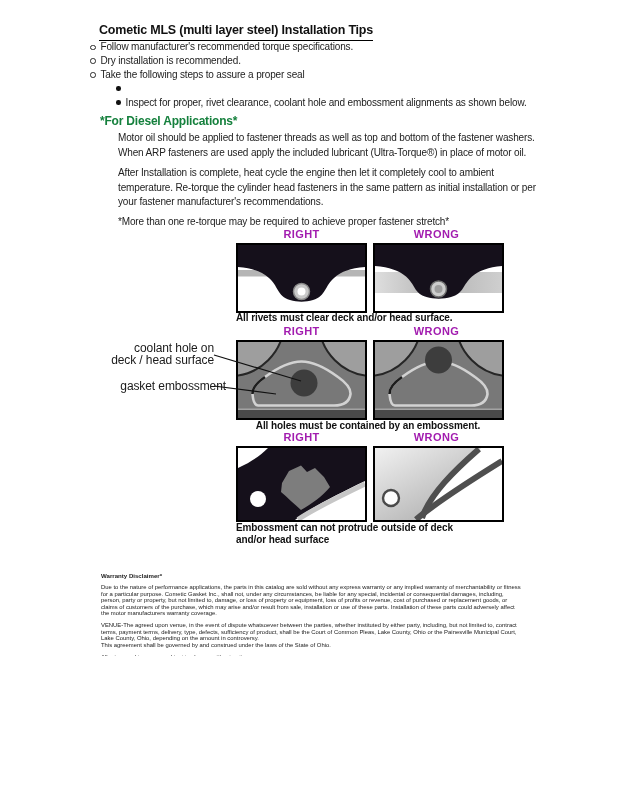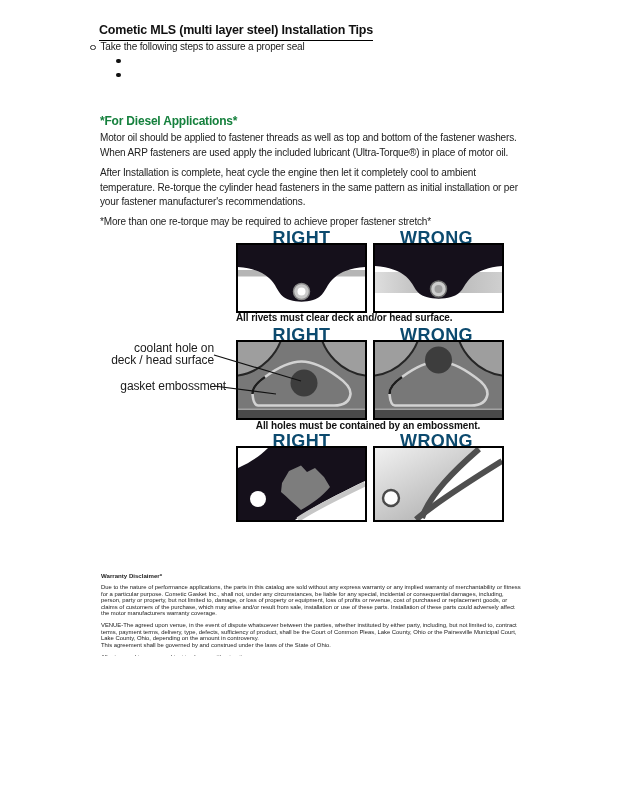--- a/index.html
+++ b/index.html
@@ -10,22 +10,22 @@
   .abs{position:absolute;}
   .title{
     font-weight:bold;font-size:12.5px;letter-spacing:-0.2px;display:inline-block;
     border-bottom:1.5px solid #000;padding-bottom:3px;color:#111;
   }
   .brow{display:flex;gap:5px;height:13.9px;font-size:10px;letter-spacing:-0.15px;align-items:flex-start;color:#222;}
   .b1{width:3.5px;height:3.5px;border:1px solid #2a2a2a;border-radius:50%;margin-top:3.5px;flex:none;}
   .b2{width:4.5px;height:4.5px;background:#111;border-radius:50%;margin-top:3.8px;flex:none;}
   .sub{margin-left:26px;}
   .h2{font-weight:bold;font-size:12px;letter-spacing:-0.2px;color:#15803d;text-align:right;}
-  .para{font-size:10px;line-height:14.6px;width:420px;letter-spacing:-0.15px;color:#222;}
-  .dlabel{font-weight:bold;font-size:18px;letter-spacing:0.4px;width:131px;text-align:center;color:#0c4a6e;}
+  .para{font-size:10px;line-height:14.6px;width:420px;letter-spacing:-0.15px;color:#222;margin-left:18px;}
+  .dlabel{font-weight:bold;font-size:11px;letter-spacing:0.4px;width:131px;text-align:center;color:#a21caf;}
   .dbox{border:2px solid #000;width:127px;background:#fff;line-height:0;}
   .dbox svg{display:block;}
   .caption{font-weight:bold;font-size:10px;letter-spacing:-0.1px;color:#111;line-height:11.5px;}
   .sidelabel{font-size:12px;line-height:11.5px;letter-spacing:-0.1px;text-align:right;width:116px;color:#1a1a1a;}
   .legal{font-size:5.9px;line-height:6.5px;width:420px;color:#222;letter-spacing:0;}
   .legal p{margin:0 0 5.5px 0;}
   .legal p.tight{margin-bottom:0;}
   .legal .lh{font-weight:bold;font-size:6.1px;margin-bottom:4.5px;}
   .footer{font-size:11.5px;letter-spacing:0.2px;color:#2d2d2d;text-align:center;}
 </style>
@@ -34,27 +34,36 @@
 
 <div class="page">
 
   <div class="abs" style="left:99px;top:20px;">
     <span class="title">Cometic MLS (multi layer steel) Installation Tips</span>
   </div>
 
   <div class="abs" style="left:90px;top:41px;">
     <div class="brow">
         <span class="b1"></span>
+        <span>Follow manufacturer's recommended torque specifications.</span>
+      </div>
+    <div class="brow">
+        <span class="b1"></span>
+        <span>Dry installation is recommended.</span>
+      </div>
+    <div class="brow">
+        <span class="b1"></span>
         <span>Take the following steps to assure a proper seal</span>
       </div>
     <div class="brow sub">
         <span class="b2"></span>
       </div>
     <div class="brow sub">
         <span class="b2"></span>
+        <span>Inspect for proper, rivet clearance, coolant hole and embossment alignments as shown below.</span>
       </div>
   </div>
 
   <div class="abs h2" style="left:100px;top:114px;">*For Diesel Applications*</div>
   <div class="abs para" style="left:100px;top:131px;">Motor oil should be applied to fastener threads as well as top and bottom of the fastener washers. When ARP fasteners are used apply the included lubricant (Ultra-Torque®) in place of motor oil.</div>
   <div class="abs para" style="left:100px;top:166px;">After Installation is complete, heat cycle the engine then let it completely cool to ambient temperature. Re-torque the cylinder head fasteners in the same pattern as initial installation or per your fastener manufacturer's recommendations.</div>
   <div class="abs para" style="left:100px;top:215px;">*More than one re-torque may be required to achieve proper fastener stretch*</div>
 
   <div class="abs dlabel" style="left:236px;top:228px;">RIGHT</div>
   <div class="abs dlabel" style="left:371px;top:228px;">WRONG</div>
@@ -147,20 +156,24 @@
             <stop offset="1" stop-color="#adadad"></stop>
         </linearGradient>
       </defs>
       <rect width="127" height="72" fill="#ffffff"></rect>
       <path d="M0,0 H106 C82,22 55,46 46,72 H0 Z" fill="url(#g3)"></path>
       <path d="M104,1 C80,22 55,46 47,70" fill="none" stroke="#4f4f4f" stroke-width="6"></path>
       <path d="M127,13 C98,31 64,52 41,71.5" fill="none" stroke="#4f4f4f" stroke-width="6"></path>
       <circle cx="16" cy="50" r="8" fill="#fdfdfd" stroke="#4a4a4a" stroke-width="2.4"></circle>
     </svg>
   </div>
+  <div class="abs caption" style="left:236px;top:522px;">
+    <span style="display:block">Embossment can not protrude outside of deck</span>
+    <span style="display:block">and/or head surface</span>
+  </div>
 
   <div class="abs legal" style="left:101px;top:573px;">
     <p class="lh">Warranty Disclaimer*</p>
     <p>Due to the nature of performance applications, the parts in this catalog are sold without any express warranty or any implied warranty of merchantability or fitness for a particular purpose.  Cometic Gasket Inc., shall not, under any circumstances, be liable for any special, incidental or consequential damages, including, person, party or property, but not limited to, damage, or loss of property or equipment, loss of profits or revenue, cost of purchased or replacement goods, or claims of customers of the purchase, which may arise and/or result from sale, installation or use of these parts.  Installation of these parts could adversely affect the motor manufacturers warranty coverage.</p>
     <p class="tight">VENUE-The agreed upon venue, in the event of dispute whatsoever between the parties, whether instituted by either party, including, but not limited to, contract terms, payment terms, delivery, type, defects, sufficiency of product, shall be the Court of Common Pleas, Lake County, Ohio or the Painesville Municipal Court, Lake County, Ohio, depending on the amount in controversy.</p>
     <p>This agreement shall be governed by and construed under the laws of the State of Ohio.</p>
     <p>All prices and terms are subject to change without notice.</p>
     <p>Terms COD- Secured with a completed dealer/jobber application on File, COD-Company check with a current credit card number on file.  Open accounts may be established by well rated firms.  A credit application is available upon request.  Open accounts are due payable Net 30 days from date of invoice.  No statement will be sent.  If an account becomes 60 or more days past due, it is subject to being placed on credit hold.  No orders will be shipped or new orders accepted until past due balance is paid.  If an account becomes 90 or more days past due, it is subject to being placed for collections.  All costs of collection are the responsibility of the customer, including attorney fees, court costs, and other expenses of litigation.</p>
     <p>Returns- Authorized (RGA) must be obtained in advance on all returns.  A packing slip or invoice number must accompany the merchandise.  No returns after 30 days from invoice date.  All returns are subject to a 25% restocking charge.  All custom designed and custom manufactured gaskets are non-returnable.</p>
     <p class="tight">Only catalog parts are returnable.</p>

